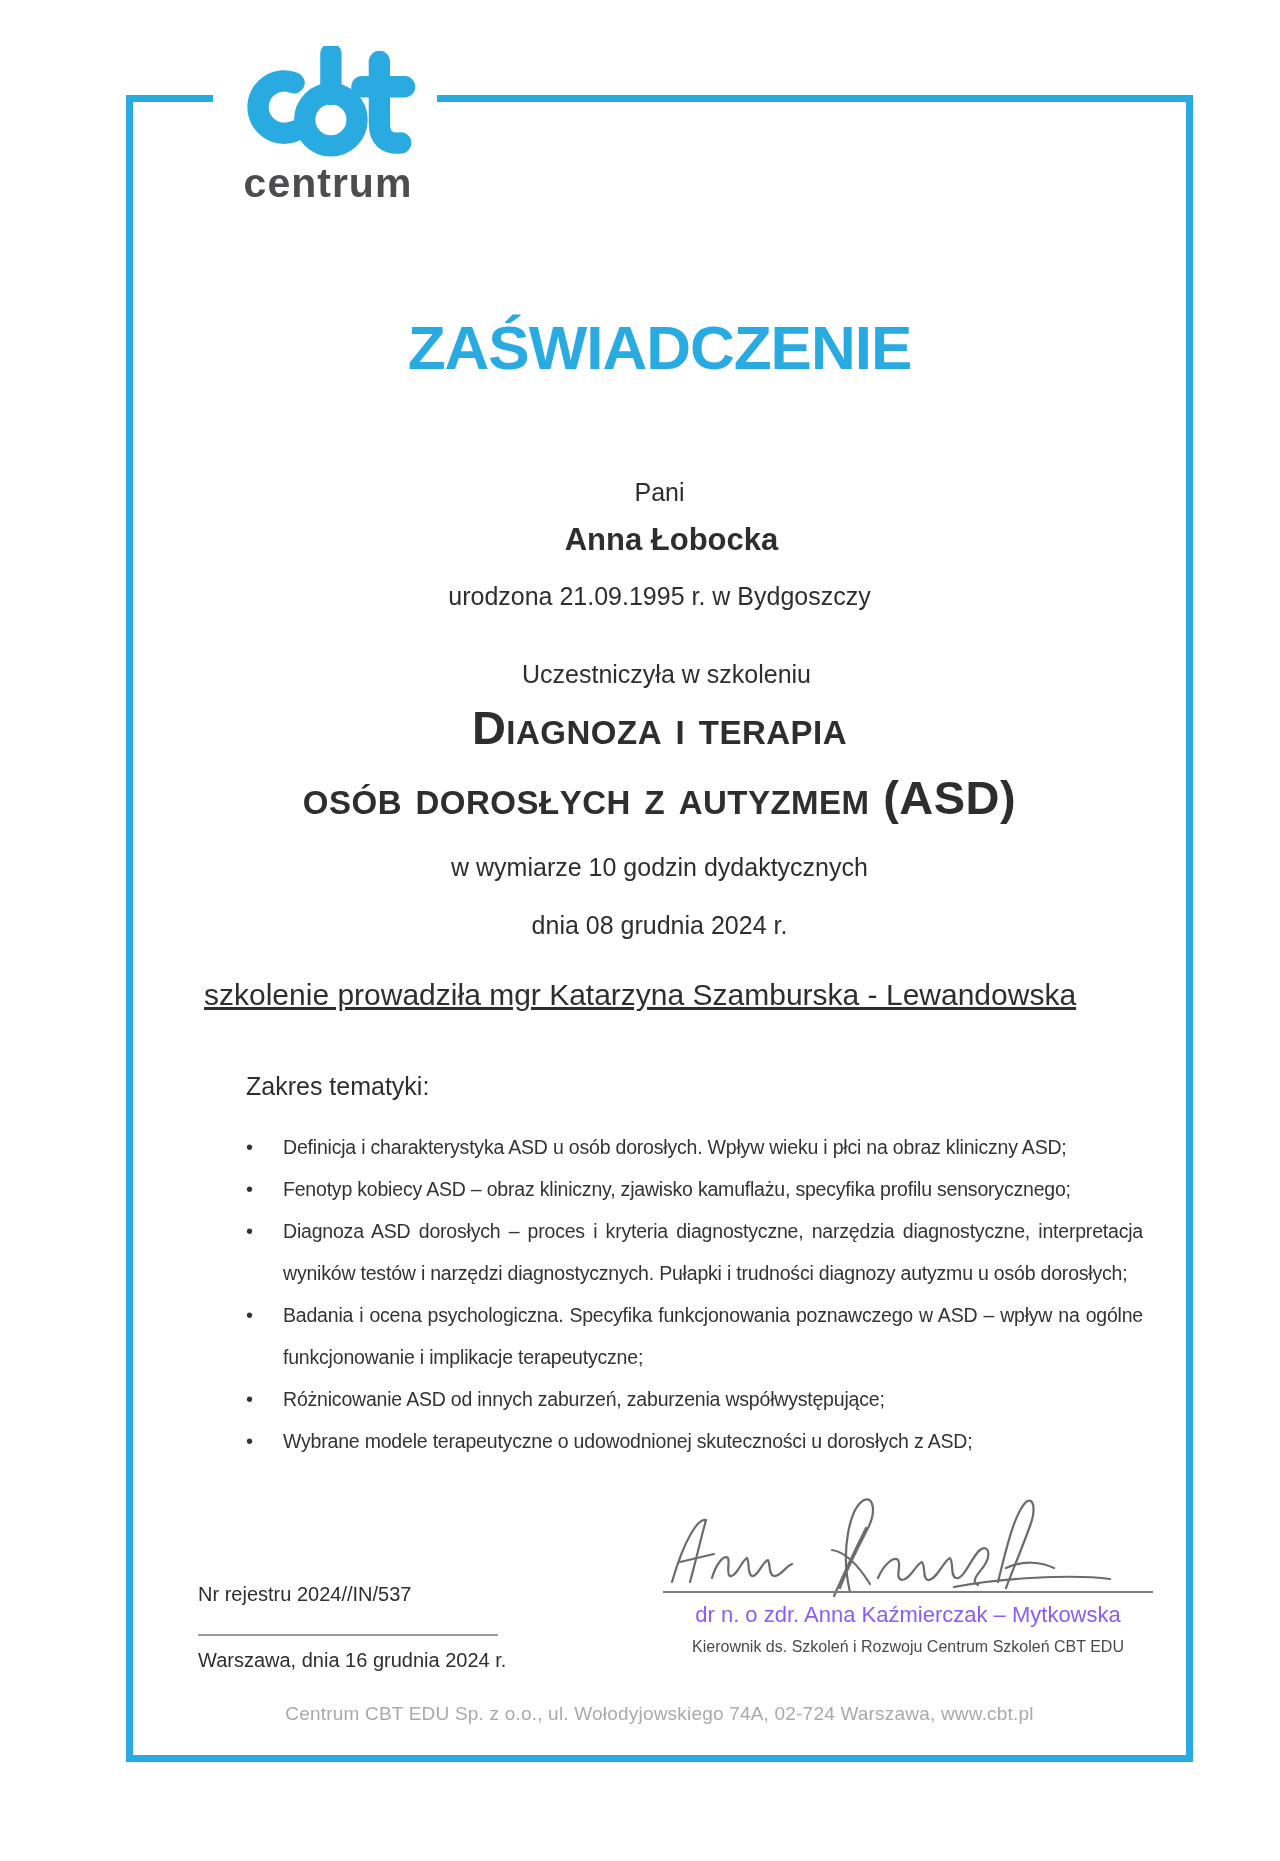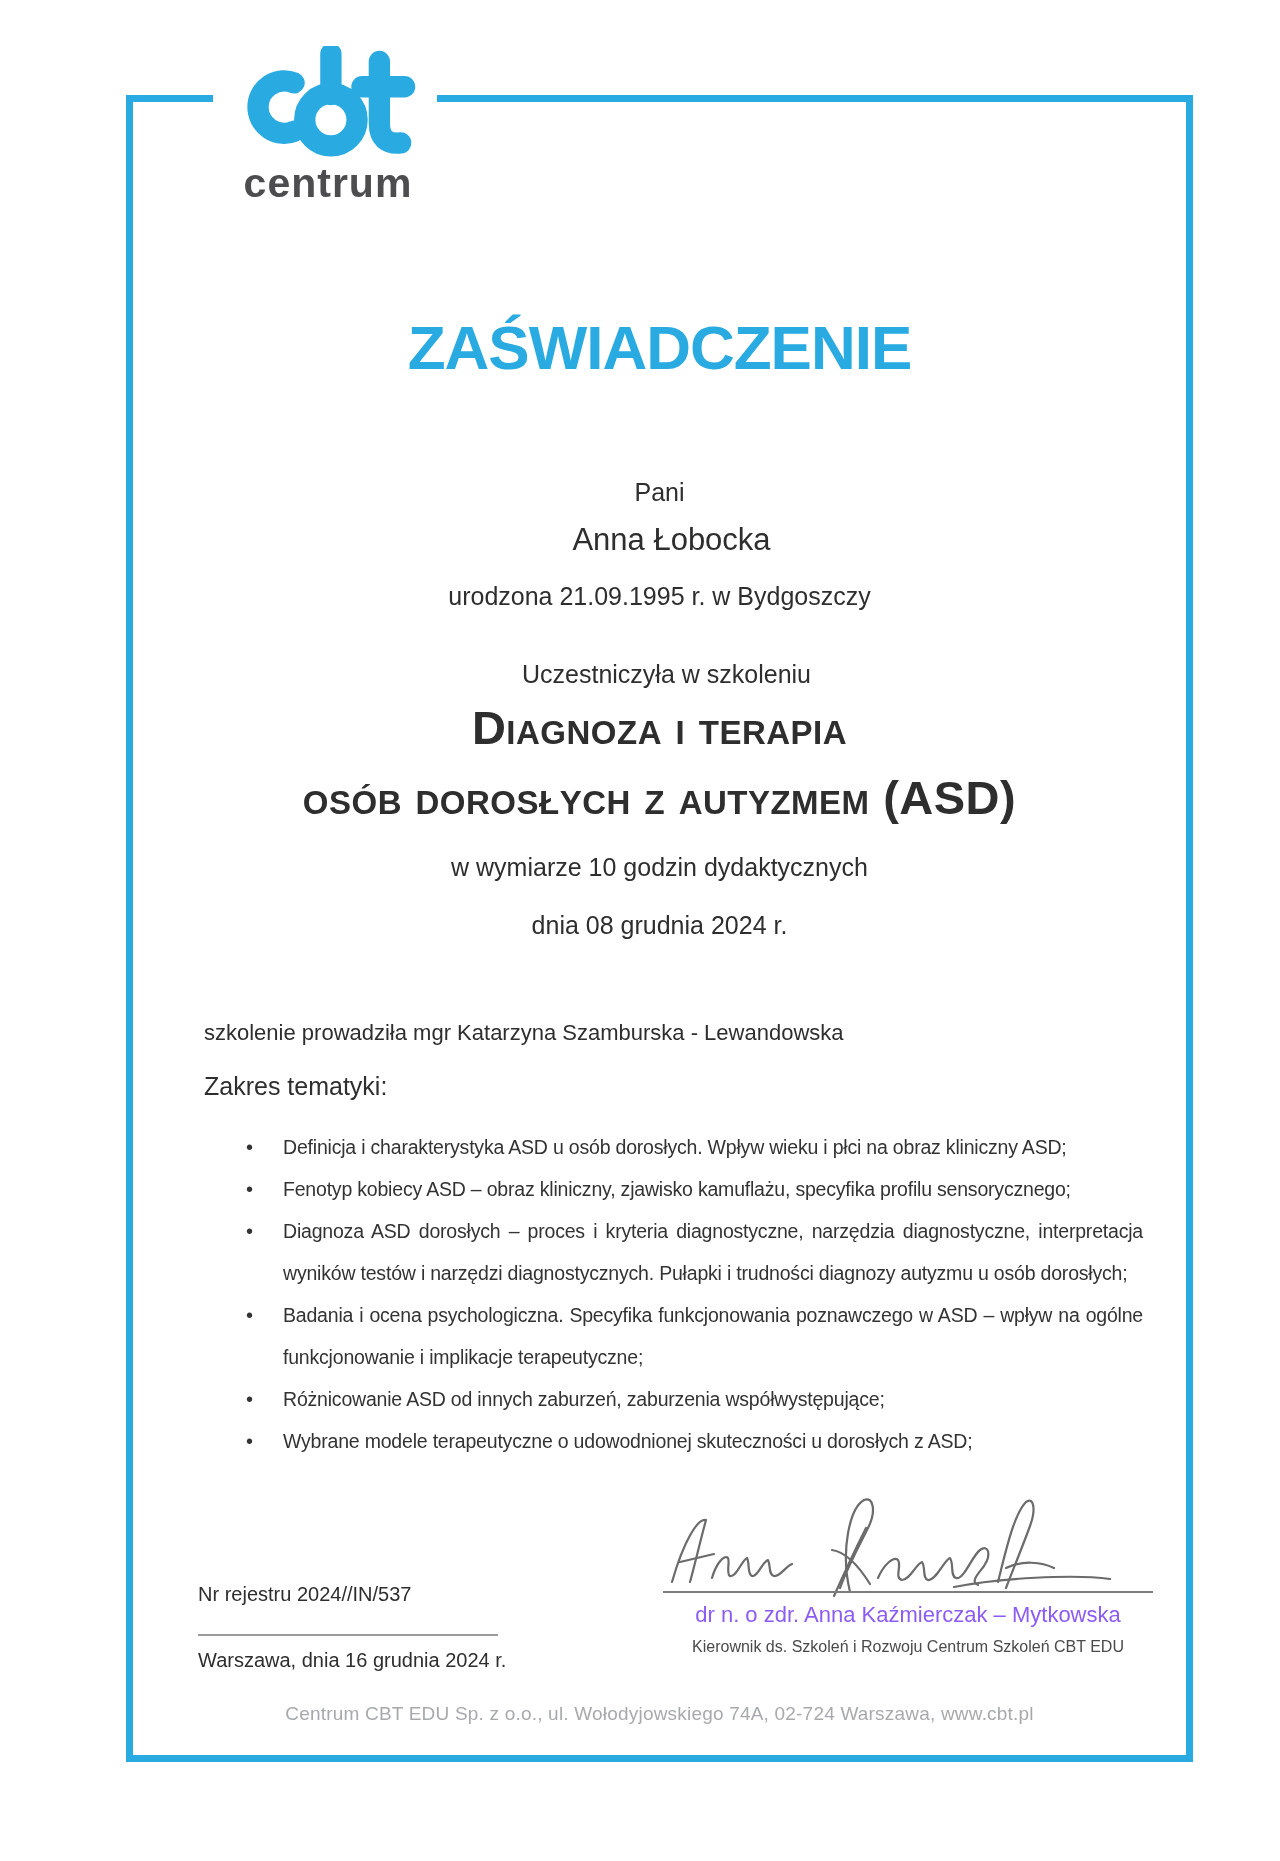--- a/index.html
+++ b/index.html
@@ -57,29 +57,29 @@
   .centered{left:108px;width:1067px;text-align:center;}
   .leftcol{left:186px;text-align:left;}
   .doc-title{
     top:312px;
     font-size:62px;
     font-weight:bold;
     letter-spacing:-1px;
     color:var(--accent);
   }
   .line-pani{top:478px;font-size:25px;}
-  .line-name{top:522px;font-size:31px;font-weight:normal;padding-left:24px;}
+  .line-name{top:522px;font-size:31px;font-weight:bold;padding-left:24px;}
   .line-born{top:582px;font-size:25px;}
   .line-intro{top:660px;font-size:25px;padding-left:14px;}
   .course-1{top:700px;font-size:47px;font-weight:bold;font-variant:small-caps;letter-spacing:0.5px;}
   .course-2{top:770px;font-size:47px;font-weight:bold;font-variant:small-caps;letter-spacing:0.5px;}
   .line-hours{top:853px;font-size:25px;}
   .line-date{top:911px;font-size:25px;}
-  .line-trainer{top:1020px;font-size:22px;}
-  .line-scope{top:1072px;font-size:25px;}
+  .line-trainer{top:978px;font-size:30px;text-decoration:underline;}
+  .line-scope{top:1072px;font-size:25px;margin-left:42px;}
   .topics{
     position:absolute;
     left:228px; top:1126px;
     width:897px;
     list-style:none;
   }
   .topics li{
     position:relative;
     padding-left:37px;
     font-size:19.5px;

